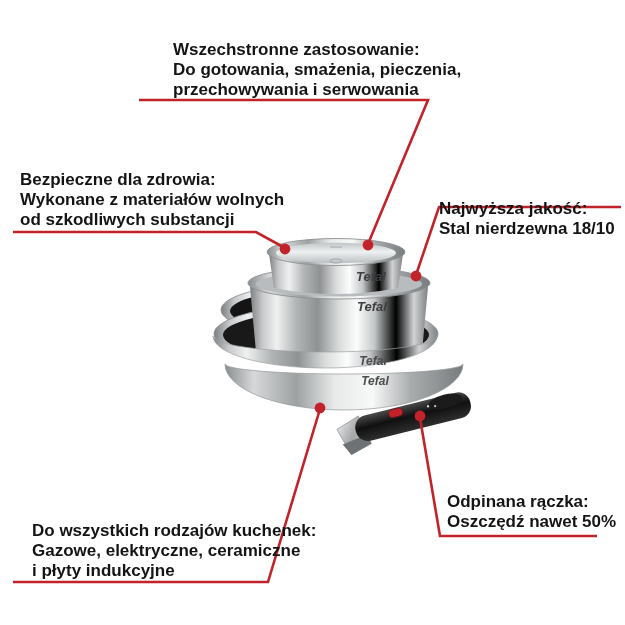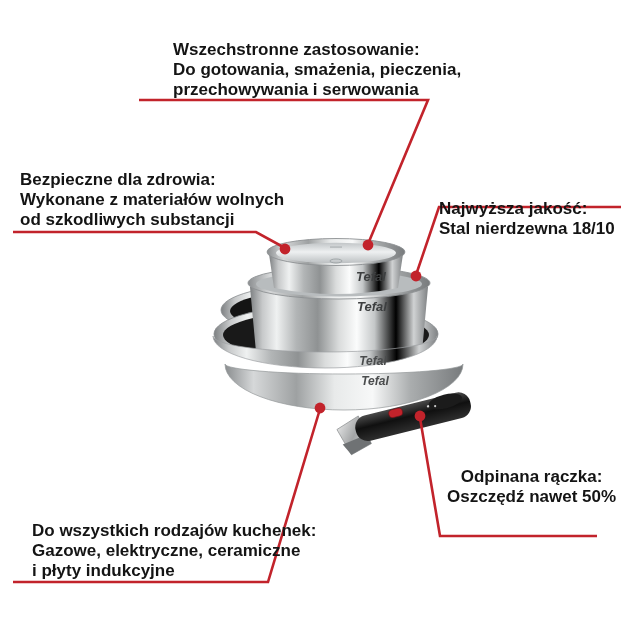--- a/index.html
+++ b/index.html
@@ -151,21 +151,21 @@
     <div>Bezpieczne dla zdrowia:</div>
     <div>Wykonane z materiałów wolnych</div>
     <div>od szkodliwych substancji</div>
   </div>
 
   <div class="callout" style="left:439px;top:163px;margin-top:36px;">
     <div>Najwyższa jakość:</div>
     <div>Stal nierdzewna 18/10</div>
   </div>
 
-  <div class="callout" style="left:447px;top:467px;text-align:center;">
+  <div class="callout" style="left:447px;top:492px;">
     <div>Odpinana rączka:</div>
     <div>Oszczędź nawet 50%</div>
   </div>
 
   <div class="callout" style="left:32px;top:521px;">
     <div>Do wszystkich rodzajów kuchenek:</div>
     <div>Gazowe, elektryczne, ceramiczne</div>
     <div>i płyty indukcyjne</div>
   </div>
 

